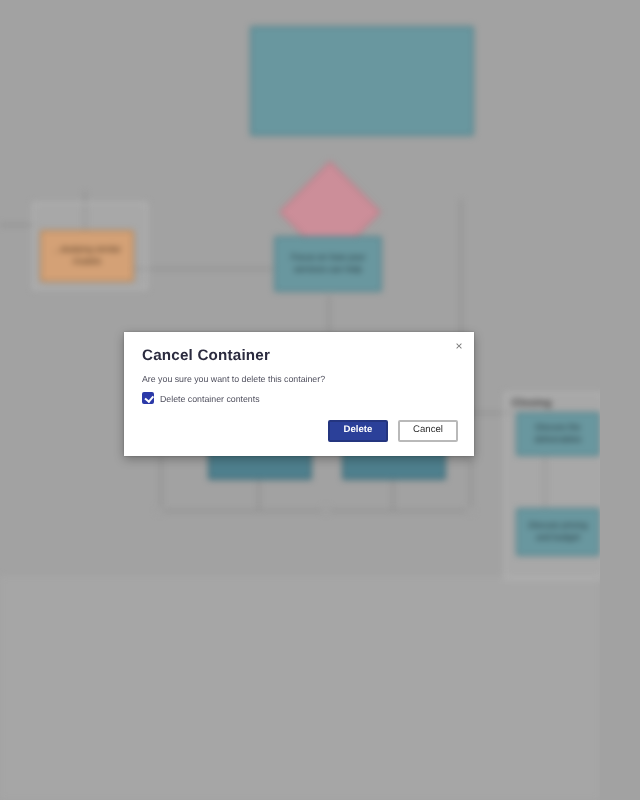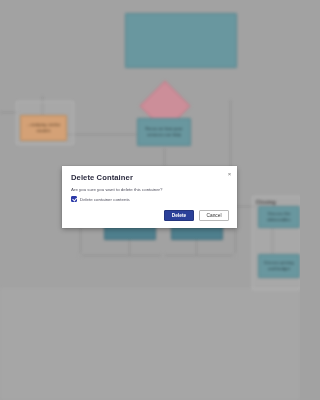--- a/index.html
+++ b/index.html
@@ -298,21 +298,21 @@
     <div class="node teal" style="left:258px; top:254px; width:42px; height:24px;">
       <span>Discuss pricing and budget</span>
     </div>
 
   </div>
 
   <div class="modal" role="dialog">
 
     <div class="modal-close">×</div>
 
-    <div class="modal-title">Delete Container</div>
+    <div class="modal-title">Cancel Container</div>
 
     <div class="modal-message">Are you sure you want to delete this container?</div>
 
     <div class="modal-checkrow">
       <span class="checkbox">
         <span class="tick"></span>
       </span>
       <span class="checkbox-label">Delete container contents</span>
     </div>
 

